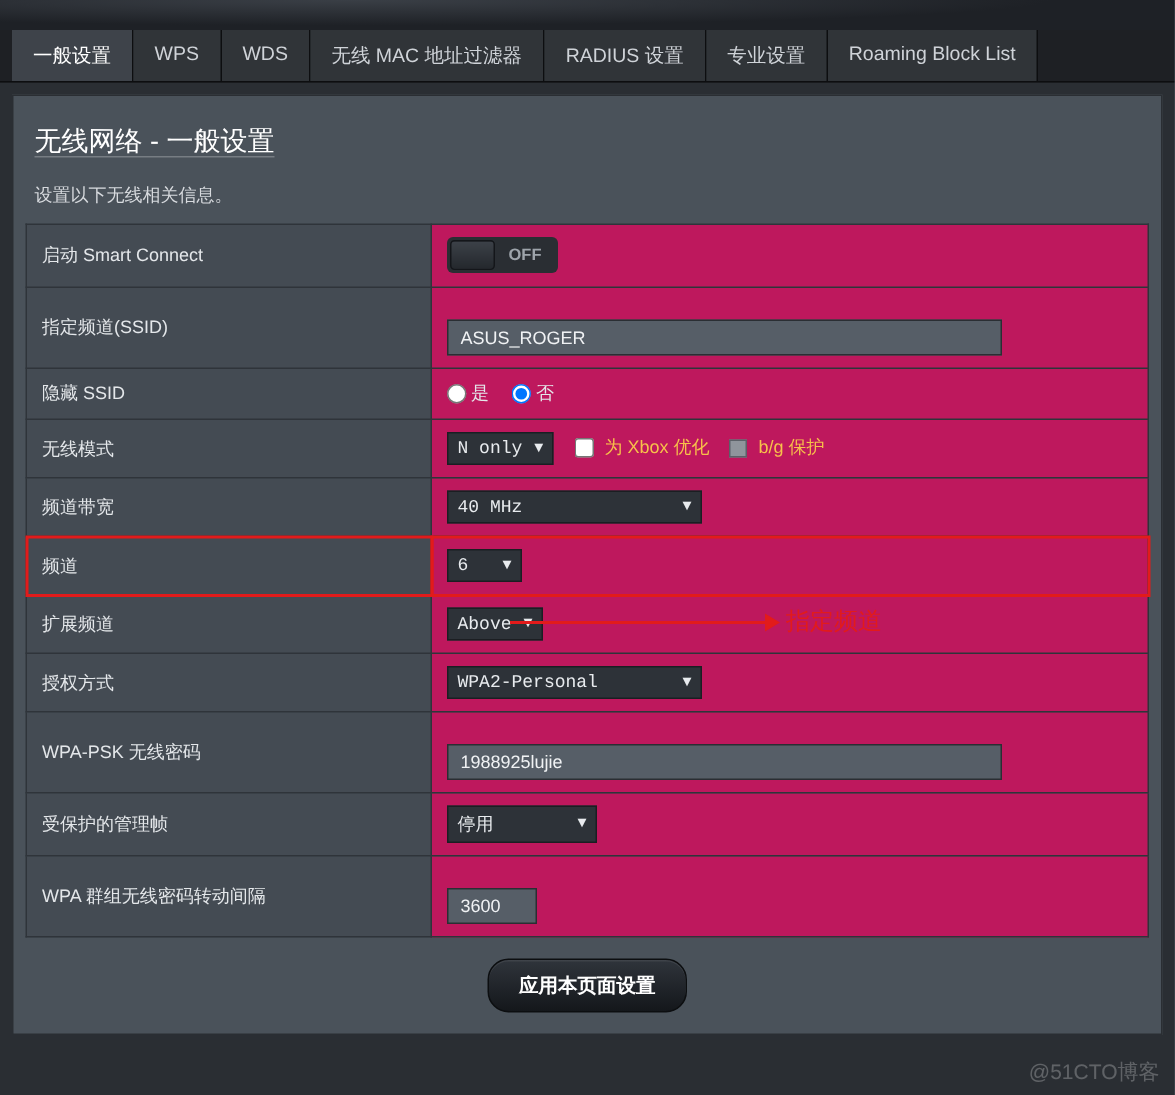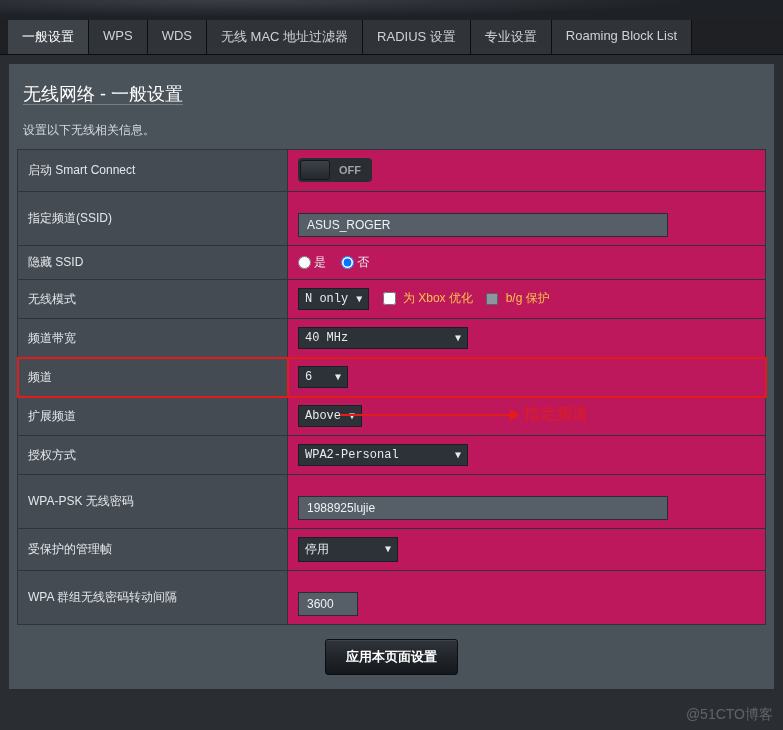--- a/index.html
+++ b/index.html
@@ -150,21 +150,21 @@
   .annotation-text {
     color: #e21b1b;
     font-size: 16px;
     margin-left: 4px;
   }
   .apply-wrap { text-align: center; padding-top: 14px; }
   .btn-apply {
     display: inline-block;
     background: linear-gradient(#2f343b,#14171b);
     border: 1px solid #0c0e10;
-    border-radius: 3px;
+    border-radius: 14px;
     color: #fff;
     font-size: 13px;
     padding: 8px 20px;
     cursor: pointer;
     font-weight: bold;
     box-shadow: inset 0 1px 0 rgba(255,255,255,0.08);
   }
   .watermark {
     position: absolute;
     right: 10px;

